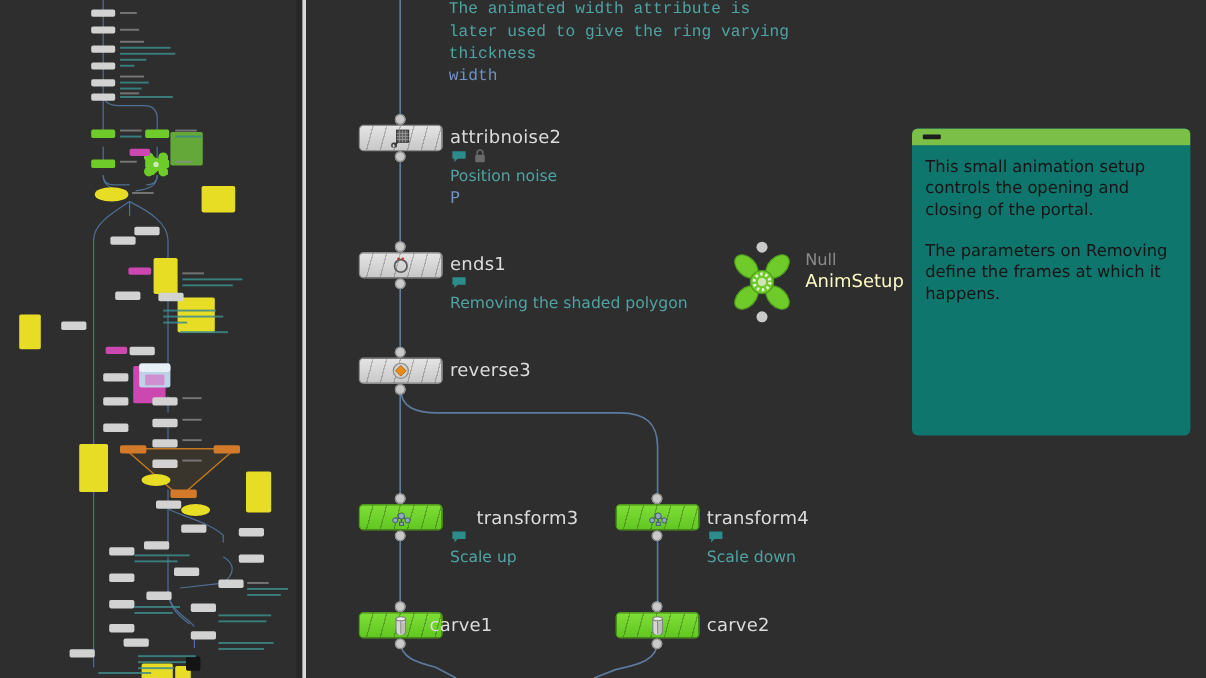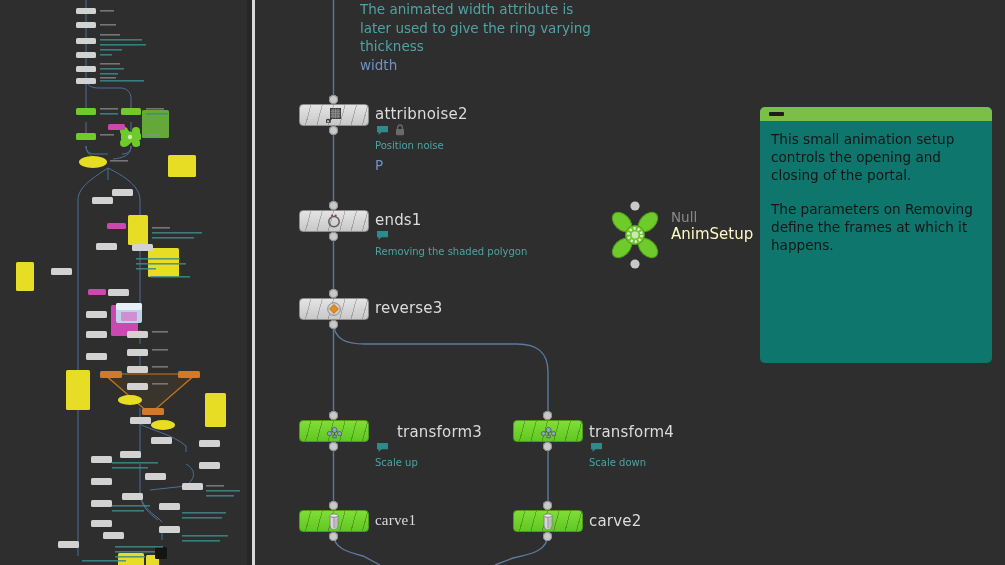--- a/index.html
+++ b/index.html
@@ -79,21 +79,21 @@
   }
   .dot.in{left:30px;top:-9px;}
   .dot.out{left:30px;top:22px;}
 
   
   .node-label{
     position:absolute;white-space:nowrap;color:#dcdcdc;
     font-size:15px;letter-spacing:.2px;text-align:center;
   }
   .node-comment{
-    color:#4fa3a3;font-size:10px;white-space:nowrap;
+    color:#4fa3a3;font-size:13px;white-space:nowrap;
   }
   .node-sub{color:#6f93c4;font-size:13.5px;white-space:nowrap;}
   .badge-row{position:absolute;display:flex;gap:6px;align-items:center;}
   .badge-row svg{display:block;}
 
   
   .free-note{
     position:absolute;color:#4fa3a3;font-size:13.5px;line-height:18.5px;
   }
   .free-note .blue{color:#6f93c4;}
@@ -329,21 +329,21 @@
         <path d="M78.5 444 L78.5 508"></path>
 
         <path d="M293 444 L293 508"></path>
 
         <path d="M78.5 534 C78.5 548 92 552 108 556 L125 565"></path>
 
         <path d="M293 534 C293 550 278 554 258 558 L240 565"></path>
       </g>
     </svg>
 
-    <div class="free-note" style="left:105px;top:0px;">
+    <div class="free-note" style="left:119px;top:0px;font-family:Liberation Mono, monospace;">
       <div>The animated width attribute is</div>
       <div>later used to give the ring varying</div>
       <div>thickness</div>
       <div class="blue">width</div>
     </div>
 
     <div class="node grey" style="left:44px;top:104px;">
       <div class="body"></div>
       <div class="slits"></div>
       <div class="glyph">
@@ -460,21 +460,21 @@
         <svg width="14" height="16" viewBox="0 0 14 16">
           <path d="M3 2.4h8v10.4a4 4 0 0 1-8 0z" fill="#d6d6d6" stroke="#7e7e7e" stroke-width="0.9"></path>
           <ellipse cx="7" cy="2.6" rx="4" ry="1.7" fill="#ededed" stroke="#7e7e7e" stroke-width="0.9"></ellipse>
           <path d="M7 4v11.2" stroke="#8a8a8a" stroke-width="0.9"></path>
           <path d="M7.4 5.8h3.4v6.6a3.6 3.6 0 0 1-3.4 3.4z" fill="#a9a9a9" opacity="0.55"></path>
         </svg>
       </div>
       <div class="dot in"></div>
       <div class="dot out"></div>
     </div>
-    <div class="node-label" style="left:120px;top:512px;font-family:Liberation Serif, serif;">carve1</div>
+    <div class="node-label" style="left:103px;top:512px;">carve1</div>
 
     <div class="node green" style="left:258px;top:510px;">
       <div class="body"></div>
       <div class="slits"></div>
       <div class="glyph">
         <svg width="14" height="16" viewBox="0 0 14 16">
           <path d="M3 2.4h8v10.4a4 4 0 0 1-8 0z" fill="#d6d6d6" stroke="#7e7e7e" stroke-width="0.9"></path>
           <ellipse cx="7" cy="2.6" rx="4" ry="1.7" fill="#ededed" stroke="#7e7e7e" stroke-width="0.9"></ellipse>
           <path d="M7 4v11.2" stroke="#8a8a8a" stroke-width="0.9"></path>
           <path d="M7.4 5.8h3.4v6.6a3.6 3.6 0 0 1-3.4 3.4z" fill="#a9a9a9" opacity="0.55"></path>

